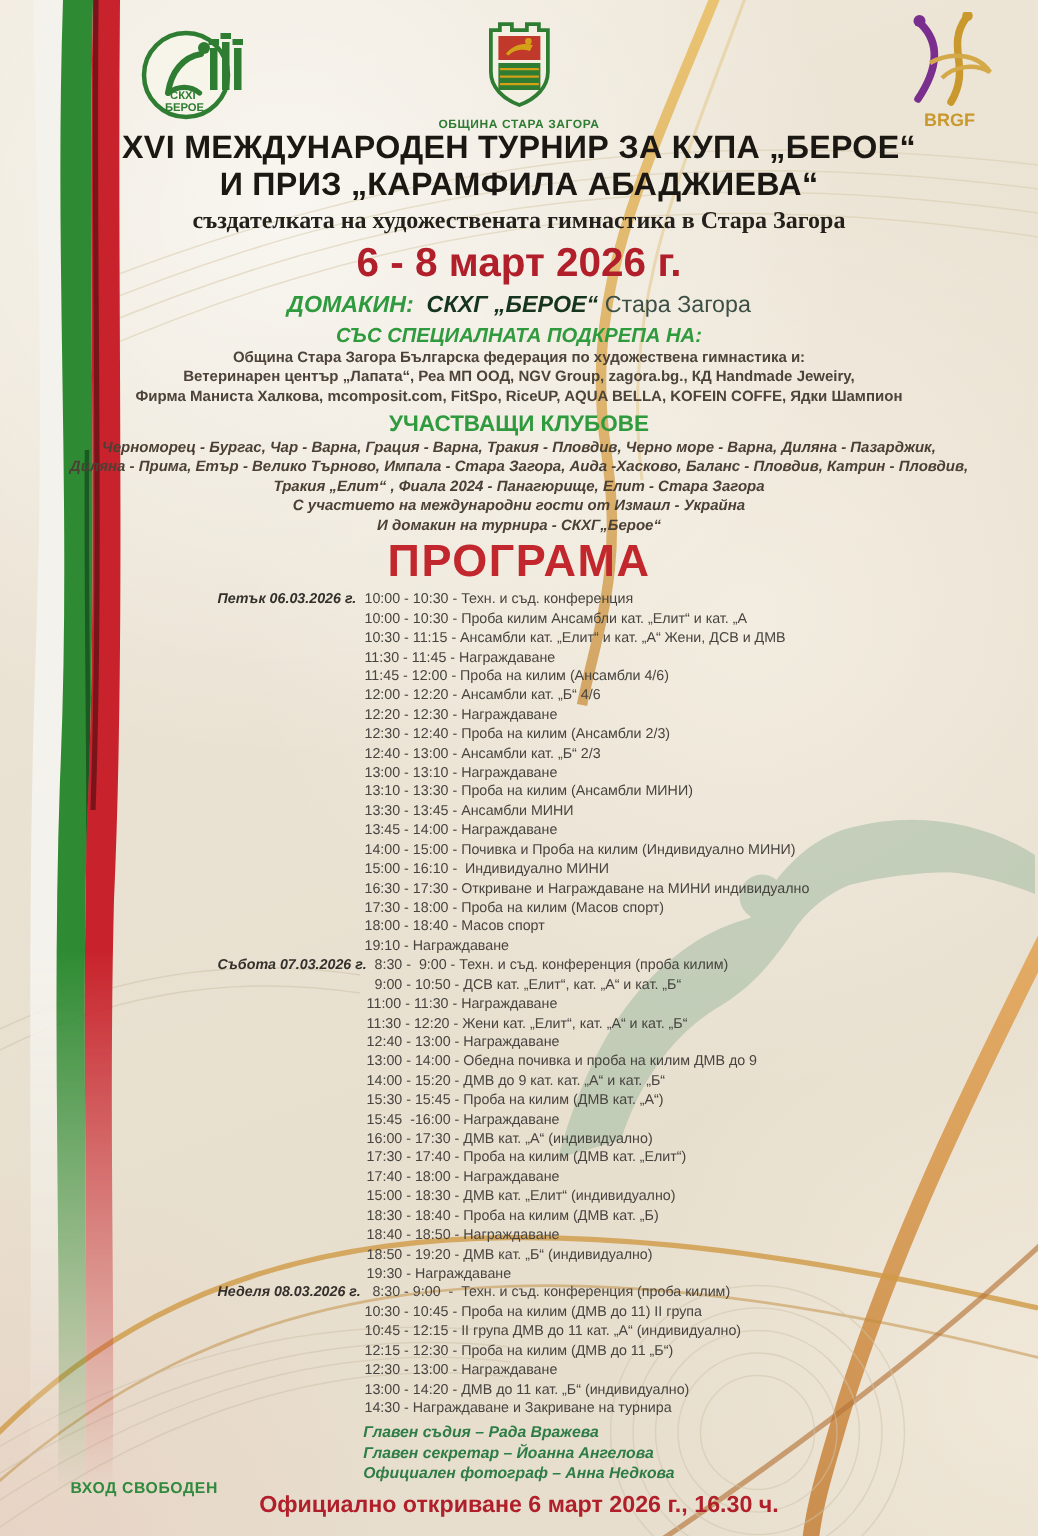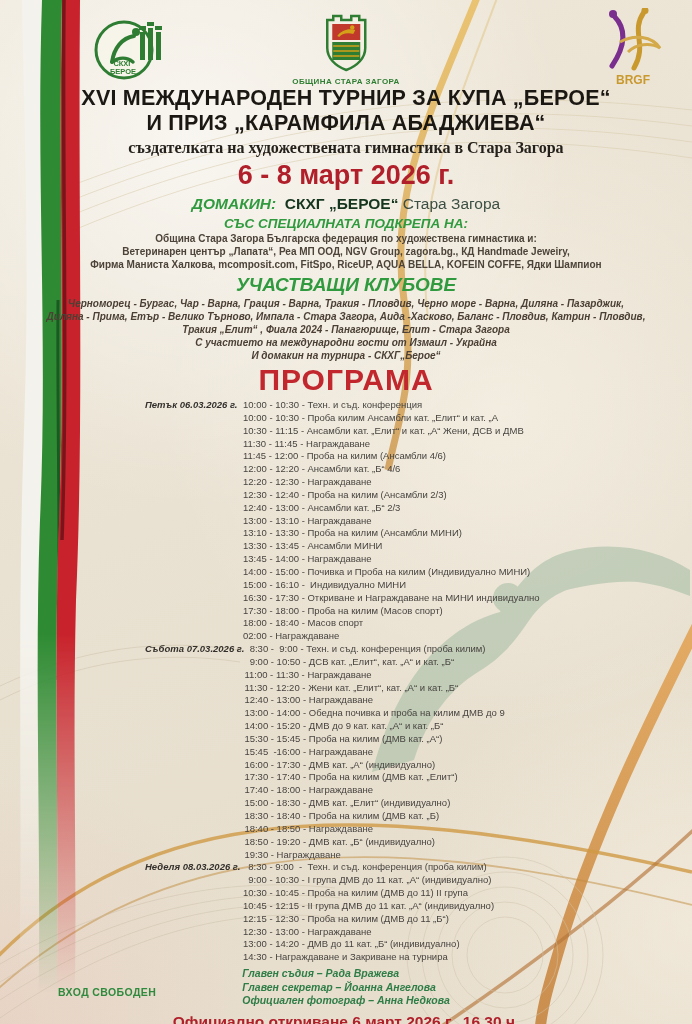--- a/index.html
+++ b/index.html
@@ -25,40 +25,40 @@
   .logo-muni{left:50%; transform:translateX(-50%); top:14px; }
   .muni-label{font-size:8px; font-weight:bold; color:#2e7d32; letter-spacing:.4px; margin-top:1px; white-space:nowrap;}
   .logo-brgf{right:26px; top:8px;text-decoration:underline;}
 
   .title{font-size:21.5px; font-weight:bold; line-height:25px; color:#1b1713; margin-top:8px; letter-spacing:.2px;}
   .subtitle{font-size:16px; font-weight:bold; color:#24201b; margin-top:3px;font-family:Liberation Serif, serif;}
   .dates{font-size:27px; font-weight:bold; color:#b01f2a; margin-top:3px;}
 
   .host{font-size:15.5px; margin-top:4px; color:#3d4f44;}
   .host .h-label{color:#2f9a3e; font-weight:bold; font-style:italic;}
-  .host .h-club{color:#15351f; font-weight:bold;}
+  .host .h-club{color:#15351f; font-weight:bold;font-style:italic;}
 
   .support-heading{font-size:13.5px; font-weight:bold; font-style:italic; color:#2f9a3e; margin-top:3px;}
   .support-lines{font-size:10px; font-weight:bold; color:#4c4339; line-height:13px; margin-top:1px;}
 
-  .clubs-heading{font-size:19px; font-weight:bold; font-style:italic; color:#2f9a3e; margin-top:3px;}
+  .clubs-heading{font-size:15px; font-weight:bold; color:#2f9a3e; margin-top:3px;}
   .clubs-lines{font-size:10px; font-weight:bold; font-style:italic; color:#4c4035; line-height:13px; margin-top:1px;}
 
   .program-heading{font-size:30px; font-weight:bold; color:#c1272d; letter-spacing:1px; margin-top:2px; line-height:32px;}
 
   .program{margin:3px 0 0 145px; text-align:left;}
   .day-row{display:flex;}
   .day-label{flex:0 0 98px; font-size:9.5px; font-weight:bold; font-style:italic; color:#33302c; line-height:12.85px; white-space:nowrap;}
   .day-items{flex:1;}
   .schedule-item{font-size:9.5px; color:#474440; line-height:12.85px; white-space:pre;}
 
   .officials{width:max-content; margin:3px auto 0; text-align:left;
     font-size:10.5px; font-weight:bold; font-style:italic; color:#2e7d46; line-height:13.5px;}
   .opening{font-size:15.5px; font-weight:bold; color:#b01f2a; margin-top:5px;}
-  .entry-free{position:absolute; left:58px; top:986px; z-index:2;
+  .entry-free{position:absolute; left:47px; top:986px; z-index:2;
     font-size:10.5px; font-weight:bold; color:#2f8a3e; letter-spacing:.4px;}
 </style>
 </head>
 <body>
 
 <div class="poster">
 
   <svg class="bg-art" viewBox="0 0 692 1024" width="692" height="1024">
     <defs>
       <linearGradient id="goldgrad" x1="0" y1="0" x2="0" y2="1">
@@ -226,21 +226,21 @@
             <div class="schedule-item">12:40 - 13:00 - Ансамбли кат. „Б“ 2/3</div>
             <div class="schedule-item">13:00 - 13:10 - Награждаване</div>
             <div class="schedule-item">13:10 - 13:30 - Проба на килим (Ансамбли МИНИ)</div>
             <div class="schedule-item">13:30 - 13:45 - Ансамбли МИНИ</div>
             <div class="schedule-item">13:45 - 14:00 - Награждаване</div>
             <div class="schedule-item">14:00 - 15:00 - Почивка и Проба на килим (Индивидуално МИНИ)</div>
             <div class="schedule-item">15:00 - 16:10 -  Индивидуално МИНИ</div>
             <div class="schedule-item">16:30 - 17:30 - Откриване и Награждаване на МИНИ индивидуално</div>
             <div class="schedule-item">17:30 - 18:00 - Проба на килим (Масов спорт)</div>
             <div class="schedule-item">18:00 - 18:40 - Масов спорт</div>
-            <div class="schedule-item">02:00 - Награждаване</div>
+            <div class="schedule-item">19:10 - Награждаване</div>
           </div>
         </div>
         <div class="day-row">
           <div class="day-label">Събота 07.03.2026 г.</div>
           <div class="day-items">
             <div class="schedule-item">  8:30 -  9:00 - Техн. и съд. конференция (проба килим)</div>
             <div class="schedule-item">  9:00 - 10:50 - ДСВ кат. „Елит“, кат. „А“ и кат. „Б“</div>
             <div class="schedule-item">11:00 - 11:30 - Награждаване</div>
             <div class="schedule-item">11:30 - 12:20 - Жени кат. „Елит“, кат. „А“ и кат. „Б“</div>
             <div class="schedule-item">12:40 - 13:00 - Награждаване</div>
@@ -255,21 +255,20 @@
             <div class="schedule-item">18:30 - 18:40 - Проба на килим (ДМВ кат. „Б)</div>
             <div class="schedule-item">18:40 - 18:50 - Награждаване</div>
             <div class="schedule-item">18:50 - 19:20 - ДМВ кат. „Б“ (индивидуално)</div>
             <div class="schedule-item">19:30 - Награждаване</div>
           </div>
         </div>
         <div class="day-row">
           <div class="day-label">Неделя 08.03.2026 г.</div>
           <div class="day-items">
             <div class="schedule-item">  8:30 - 9:00  -  Техн. и съд. конференция (проба килим)</div>
-            <div class="schedule-item">  9:00 - 10:30 - I група ДМВ до 11 кат. „А“ (индивидуално)</div>
             <div class="schedule-item">10:30 - 10:45 - Проба на килим (ДМВ до 11) II група</div>
             <div class="schedule-item">10:45 - 12:15 - II група ДМВ до 11 кат. „А“ (индивидуално)</div>
             <div class="schedule-item">12:15 - 12:30 - Проба на килим (ДМВ до 11 „Б“)</div>
             <div class="schedule-item">12:30 - 13:00 - Награждаване</div>
             <div class="schedule-item">13:00 - 14:20 - ДМВ до 11 кат. „Б“ (индивидуално)</div>
             <div class="schedule-item">14:30 - Награждаване и Закриване на турнира</div>
           </div>
         </div>
       </div>
 

